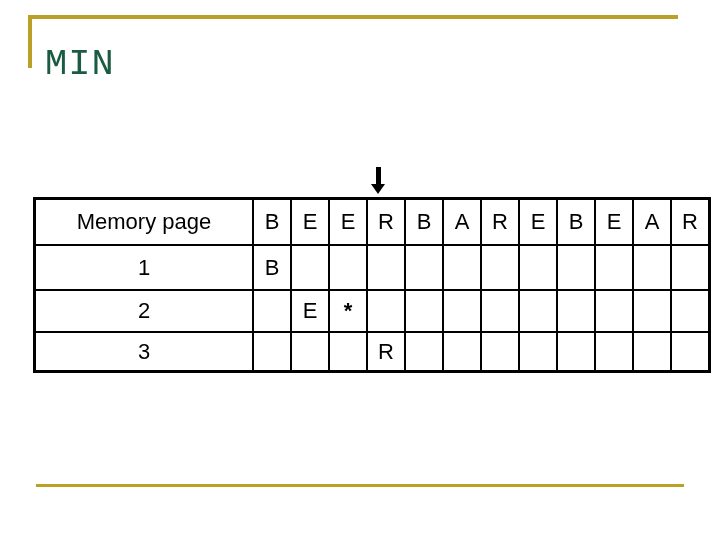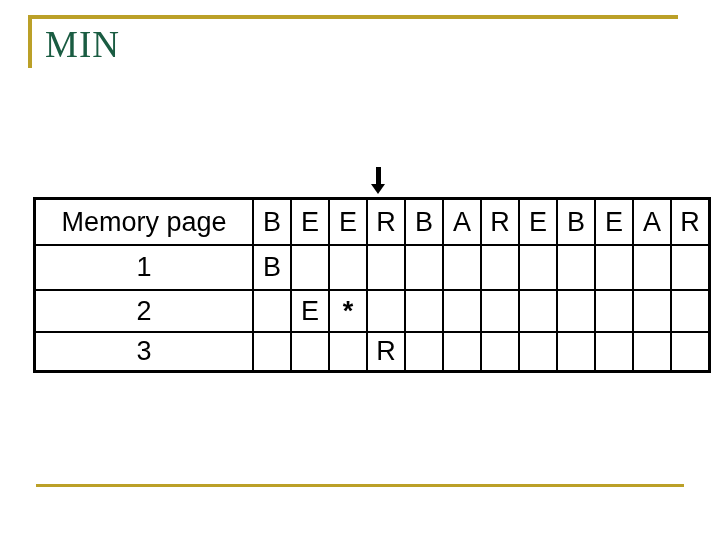--- a/index.html
+++ b/index.html
@@ -18,22 +18,22 @@
   .gold-vert{
     position:absolute;left:28px;top:15px;width:4px;height:53px;
     background:var(--accent-gold,#BBA028);
   }
   .gold-bottom{
     position:absolute;left:36px;top:484px;width:648px;height:3px;
     background:var(--accent-gold,#BBA028);
   }
   
   .slide-title{
-    position:absolute;left:45px;top:25px;
-    font-family:Liberation Serif, serif;
+    position:absolute;left:45px;top:44px;
+    font-family:Liberation Mono, monospace;
     font-size:37px;line-height:1.1;
     color:var(--title-green,#1A5C42);
     letter-spacing:1px;
   }
   
   .arrow{position:absolute;left:0;top:0;}
   .arrow-shaft{
     position:absolute;left:376px;top:167px;width:5px;height:18px;
     background:#000;
   }
@@ -49,21 +49,21 @@
     position:absolute;left:33px;top:197px;
     border-collapse:collapse;
     table-layout:fixed;
     background:#fff;
   }
   table.min-table td{
     border:2px solid #000;
     text-align:center;
     vertical-align:middle;
     padding:0;
-    font-size:27px;
+    font-size:22px;
     color:#000;
     overflow:hidden;
   }
   table.min-table{border:3px solid #000;}
   td.label-cell{width:216px;}
   td.ref-cell{width:36px;}
   tr.hdr td{height:44px;}
   tr.r1 td{height:43px;}
   tr.r2 td{height:40px;}
   tr.r3 td{height:37px;}

